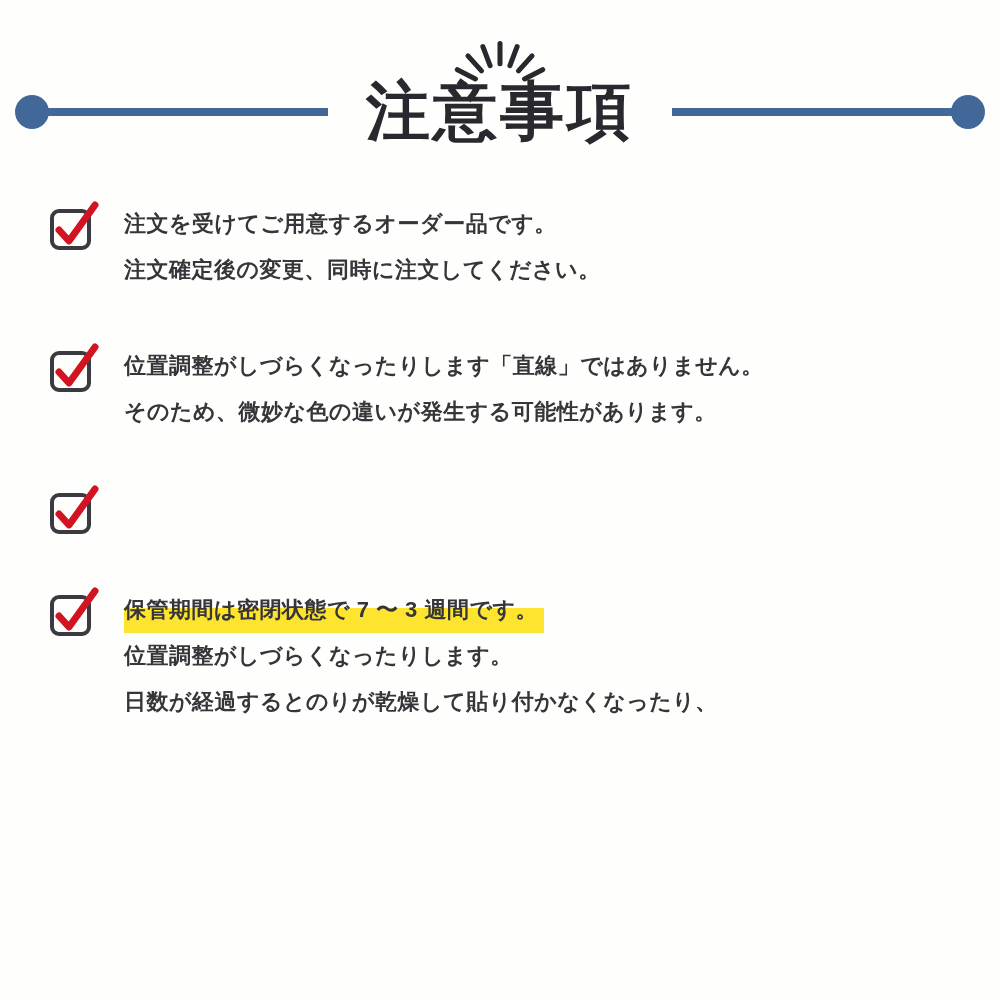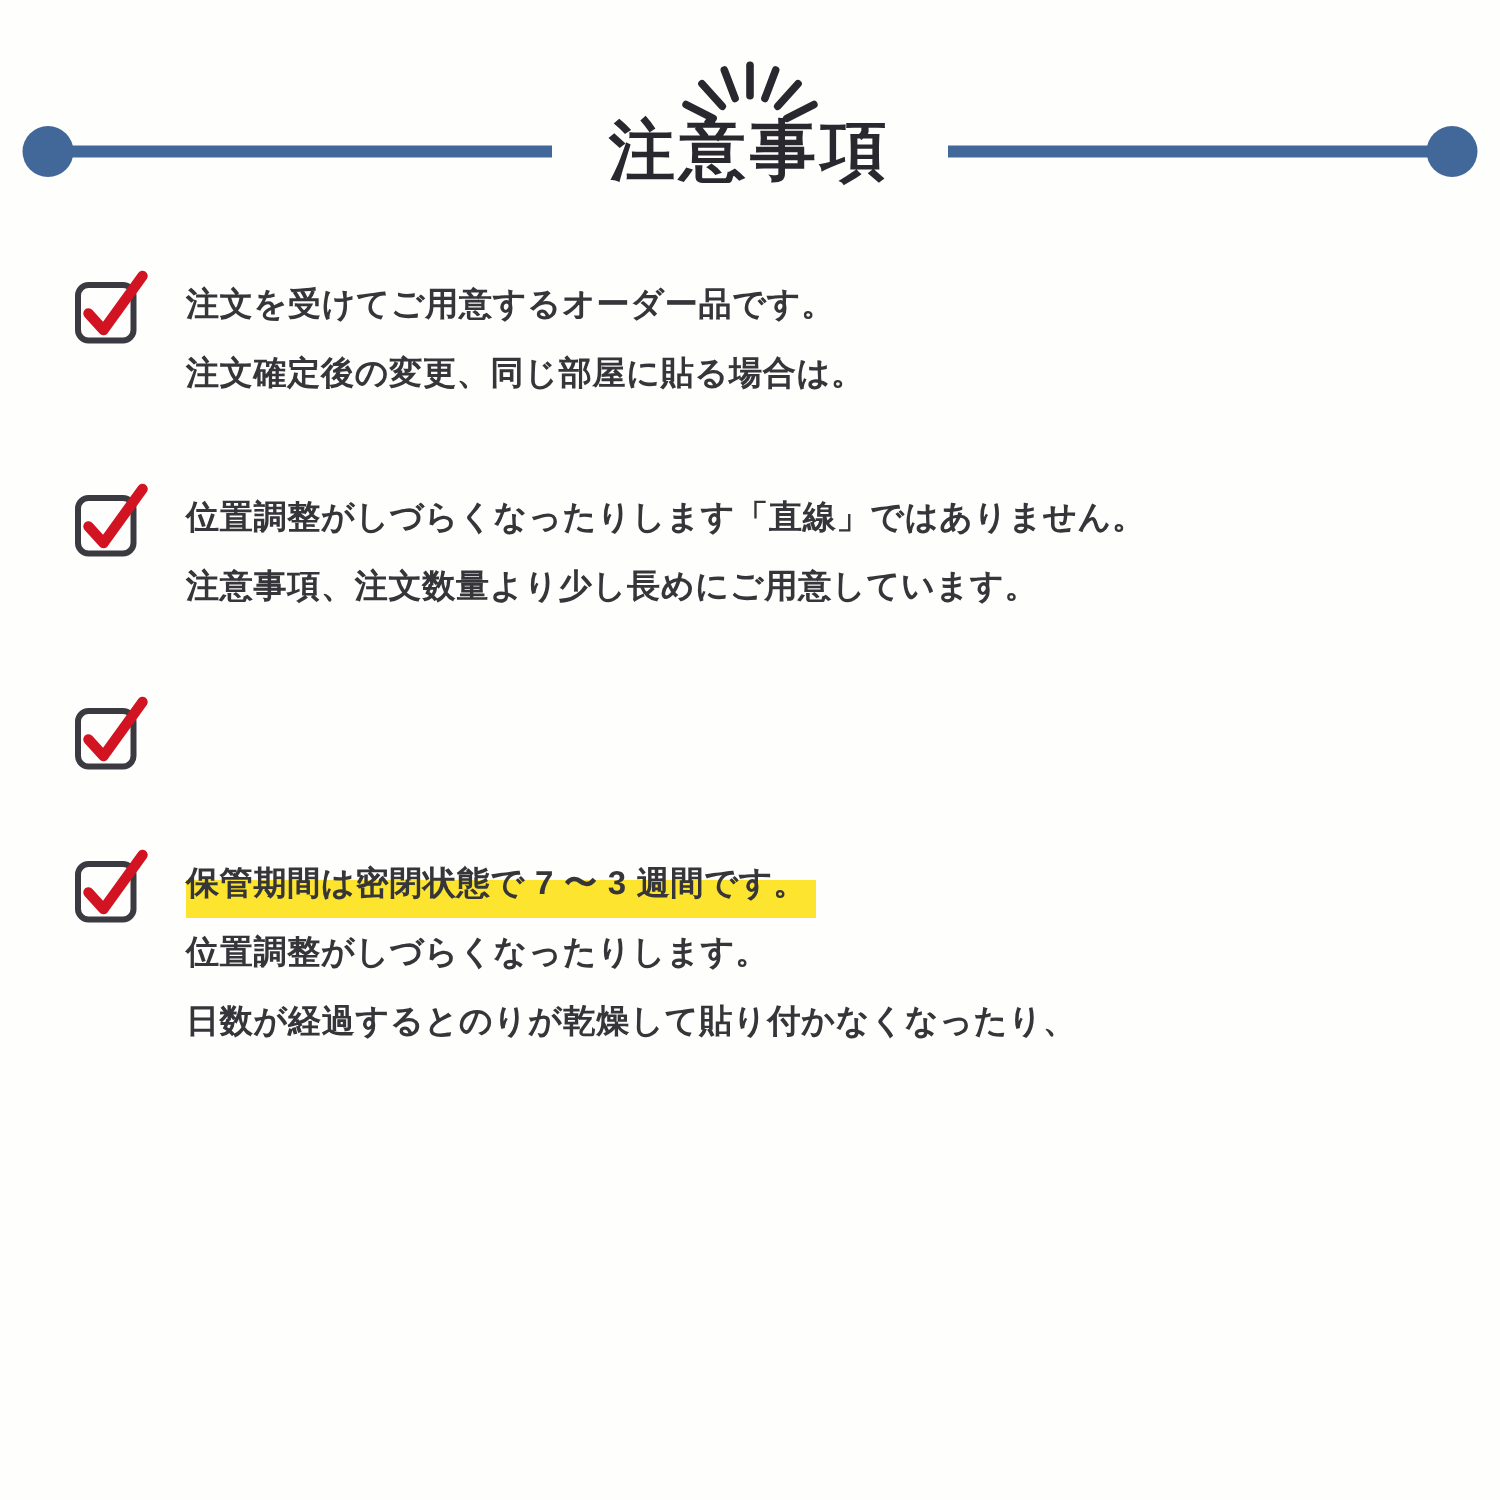--- a/index.html
+++ b/index.html
@@ -38,21 +38,21 @@
     background:var(--accent);
   }
   .rule.left{margin-left:-4px;}
   .rule.right{margin-right:-4px;}
   .title-wrap{
     position:relative;
     flex:0 0 auto;
     margin:0 38px;
   }
   h1.page-title{
-    font-size:44px;
+    font-size:64px;
     font-weight:900;
     letter-spacing:3px;
     color:var(--title-ink);
     line-height:1.05;
     white-space:nowrap;
     text-align:center;
   }
   .burst{
     position:absolute;
     top:-74px;
@@ -120,33 +120,33 @@
 
   <ul class="items">
 
     <li class="item">
       <svg class="checkbox" width="54" height="54" viewBox="0 0 54 54" fill="none">
         <rect x="4" y="12" width="37" height="37" rx="7" stroke="#3a3a40" stroke-width="4"></rect>
         <path d="M11 31 L21 42 L47 6" stroke="#d11322" stroke-width="7" stroke-linecap="round" stroke-linejoin="round"></path>
       </svg>
       <div class="lines">
         <span class="line">注文を受けてご用意するオーダー品です。</span>
-        <span class="line">注文確定後の変更、同じ部屋に貼る場合は。</span>
+        <span class="line">注文確定後の変更、同時に注文してください。</span>
       </div>
     </li>
 
 
     <li class="item">
       <svg class="checkbox" width="54" height="54" viewBox="0 0 54 54" fill="none">
         <rect x="4" y="12" width="37" height="37" rx="7" stroke="#3a3a40" stroke-width="4"></rect>
         <path d="M11 31 L21 42 L47 6" stroke="#d11322" stroke-width="7" stroke-linecap="round" stroke-linejoin="round"></path>
       </svg>
       <div class="lines">
         <span class="line">位置調整がしづらくなったりします「直線」ではありません。</span>
-        <span class="line">注意事項、注文数量より少し長めにご用意しています。</span>
+        <span class="line">そのため、微妙な色の違いが発生する可能性があります。</span>
       </div>
     </li>
 
     <li class="item">
       <svg class="checkbox" width="54" height="54" viewBox="0 0 54 54" fill="none">
         <rect x="4" y="12" width="37" height="37" rx="7" stroke="#3a3a40" stroke-width="4"></rect>
         <path d="M11 31 L21 42 L47 6" stroke="#d11322" stroke-width="7" stroke-linecap="round" stroke-linejoin="round"></path>
       </svg>
     </li>
 

